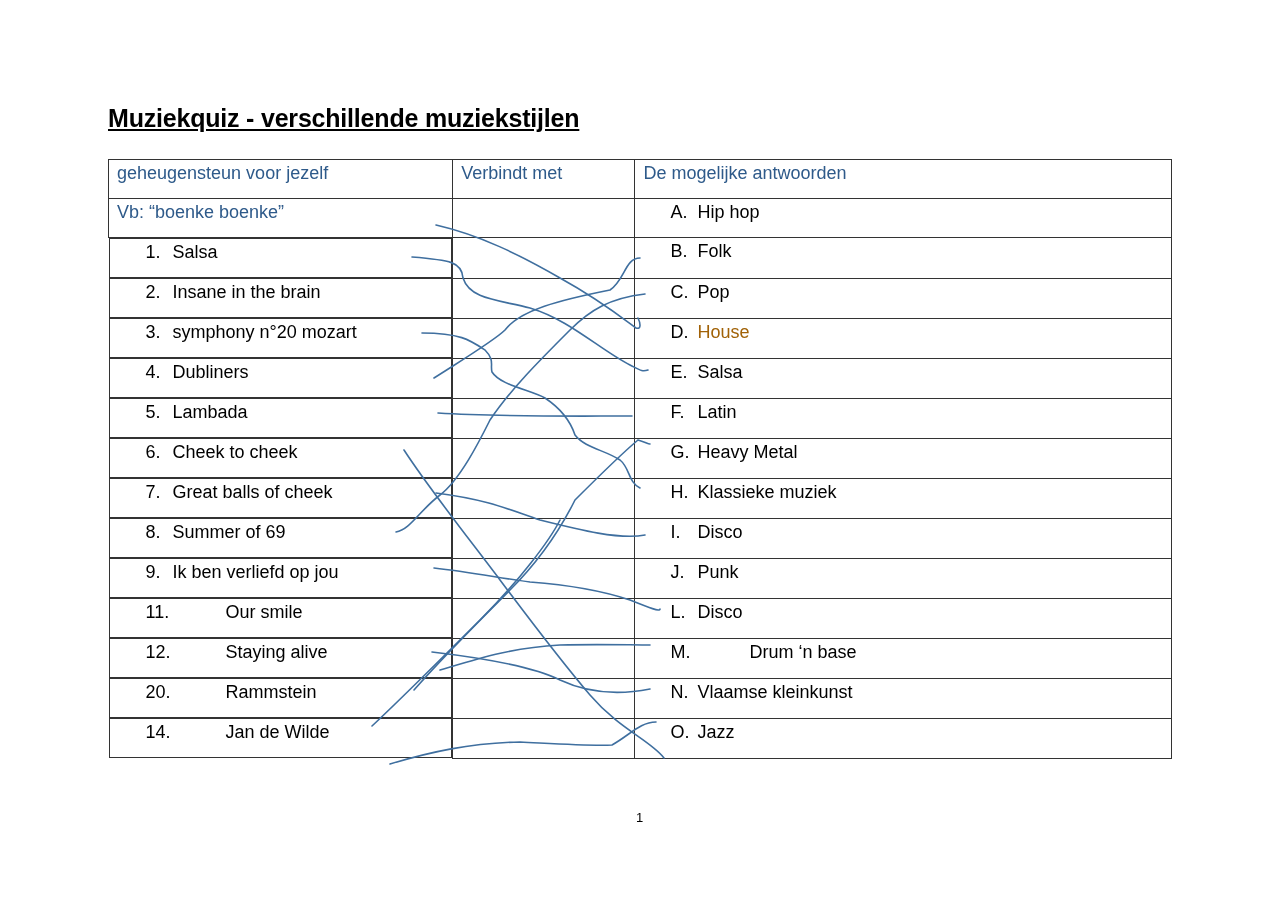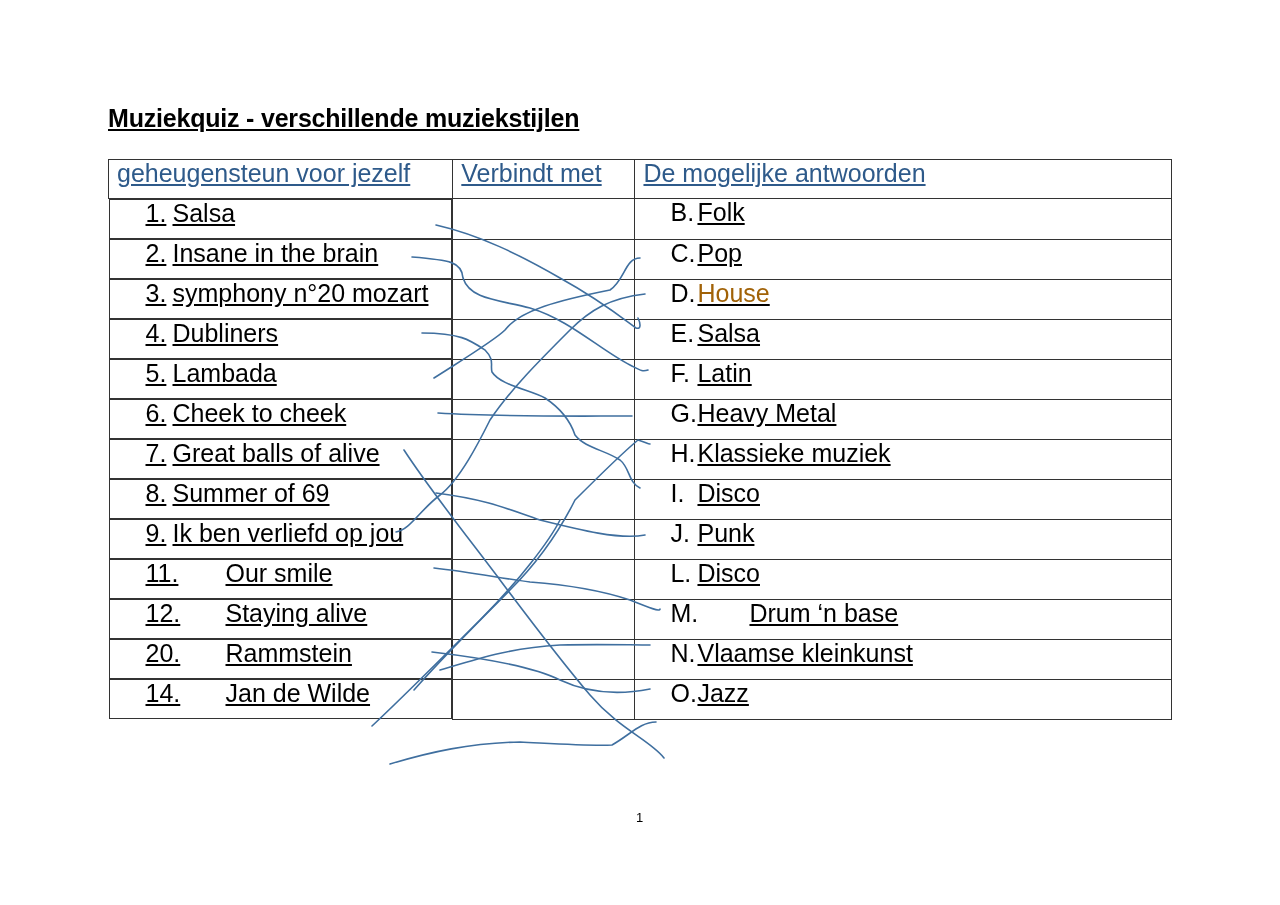--- a/index.html
+++ b/index.html
@@ -3,21 +3,21 @@
 <meta charset="utf-8">
 <style>
   html, body { margin:0; padding:0; }
   body { width:1280px; height:905px; background:#ffffff; position:relative; overflow:hidden;
          font-family:"Liberation Sans", sans-serif; color:#000; }
   .title { position:absolute; left:108px; top:104px; font-size:25px; font-weight:bold;
            text-decoration:underline; letter-spacing:-0.2px;text-align:center; }
   table.quiz { position:absolute; left:108px; top:159px; border-collapse:collapse;
                table-layout:fixed; width:1064px; }
   table.quiz td { border:1px solid #333; height:38px; padding:0; vertical-align:top;
-                  font-size:25px; line-height:26px;text-decoration:underline; }
+                  font-size:18px; line-height:26px; }
   .c1 { width:344px; } .c2 { width:182px; } .c3 { width:536px; }
   .hdr { color:#2e5a8a; padding-left:8px !important; padding-top:0 !important; }
   .blue { color:#a16207; }
   .item { padding-left:36px !important; display:flex; }
   .num { display:inline-block; min-width:27px; }
   .num.wide { min-width:80px; }
   .ans { padding-left:35px !important; }
   .let { display:inline-block; min-width:27px; }
   .let.wide { min-width:79px; }
   .pagenum { position:absolute; left:636px; top:810px; font-size:13px; }
@@ -33,20 +33,25 @@
   <colgroup>
       <col class="c1">
       <col class="c2">
       <col class="c3">
     </colgroup>
   <tbody>
       <tr>
     <td class="hdr">geheugensteun voor jezelf</td>
     <td class="hdr">Verbindt met</td>
     <td class="hdr">De mogelijke antwoorden</td>
+  </tr>
+  <tr>
+    <td class="hdr">Vb: “boenke boenke”</td>
+    <td></td>
+    <td class="ans"><span class="let">A.</span><span>Hip hop</span></td>
   </tr>
   <tr>
     <td class="item">
           <span class="num">1.</span>
           <span>Salsa</span>
         </td>
     <td></td>
     <td class="ans"><span class="let">B.</span><span>Folk</span></td>
   </tr>
   <tr>
@@ -85,21 +90,21 @@
     <td class="item">
           <span class="num">6.</span>
           <span>Cheek to cheek</span>
         </td>
     <td></td>
     <td class="ans"><span class="let">G.</span><span>Heavy Metal</span></td>
   </tr>
   <tr>
     <td class="item">
           <span class="num">7.</span>
-          <span>Great balls of alive</span>
+          <span>Great balls of cheek</span>
         </td>
     <td></td>
     <td class="ans"><span class="let">H.</span><span>Klassieke muziek</span></td>
   </tr>
   <tr>
     <td class="item">
           <span class="num">8.</span>
           <span>Summer of 69</span>
         </td>
     <td></td>

